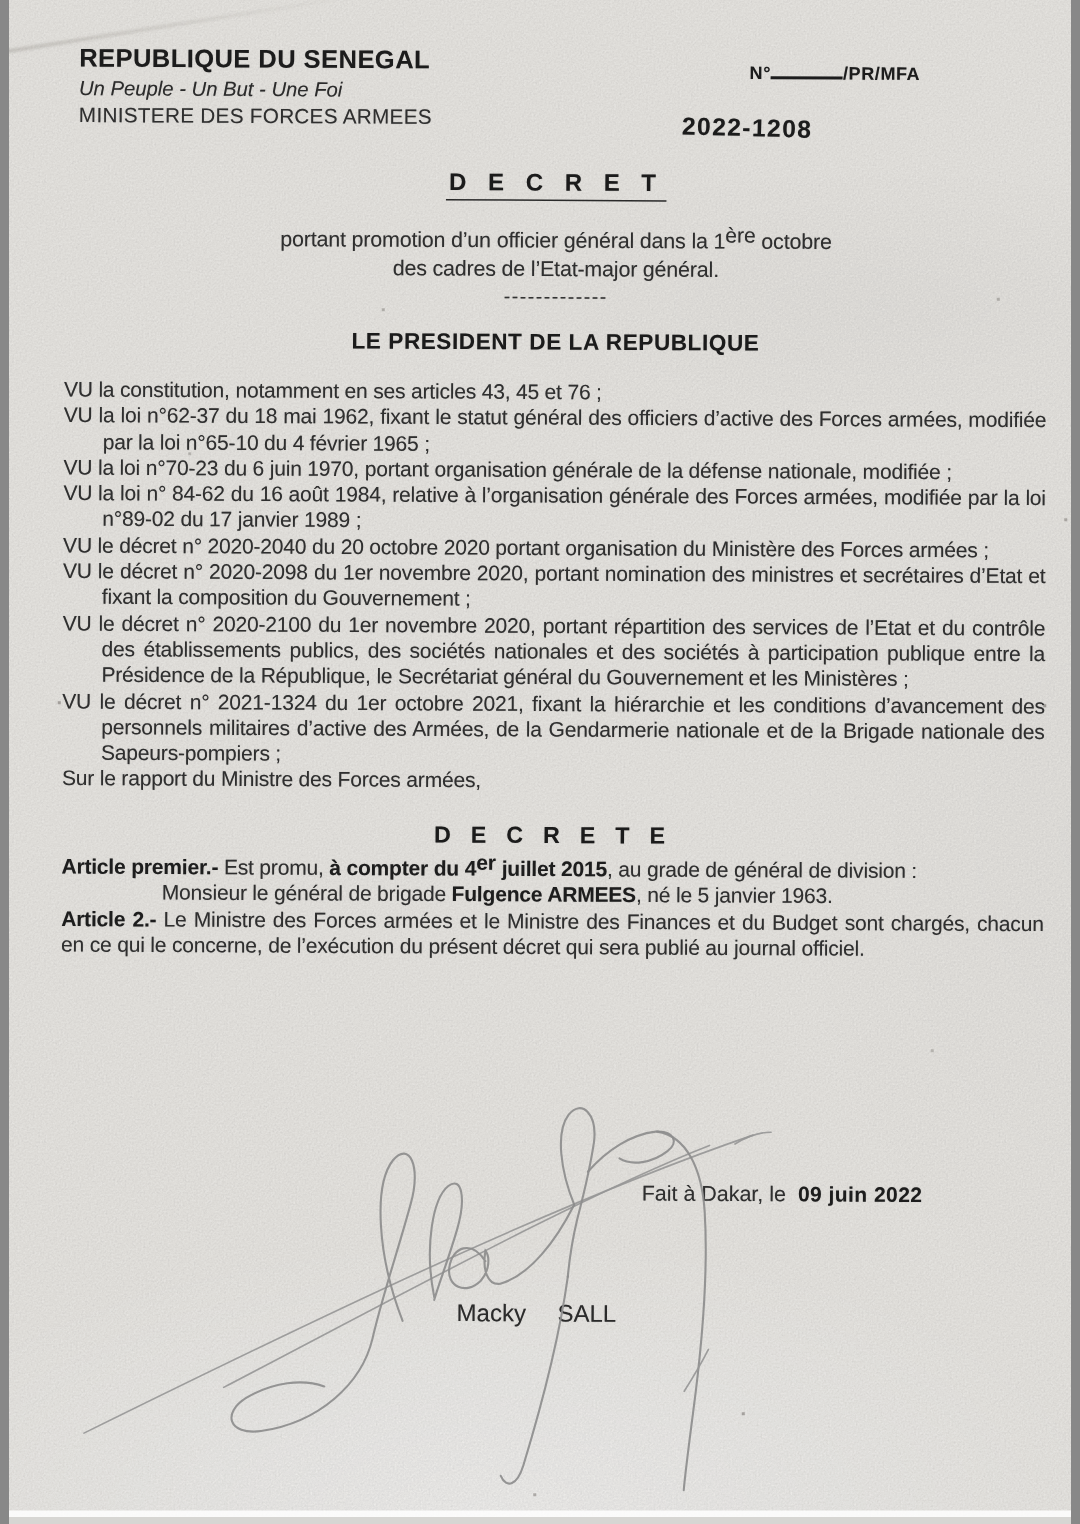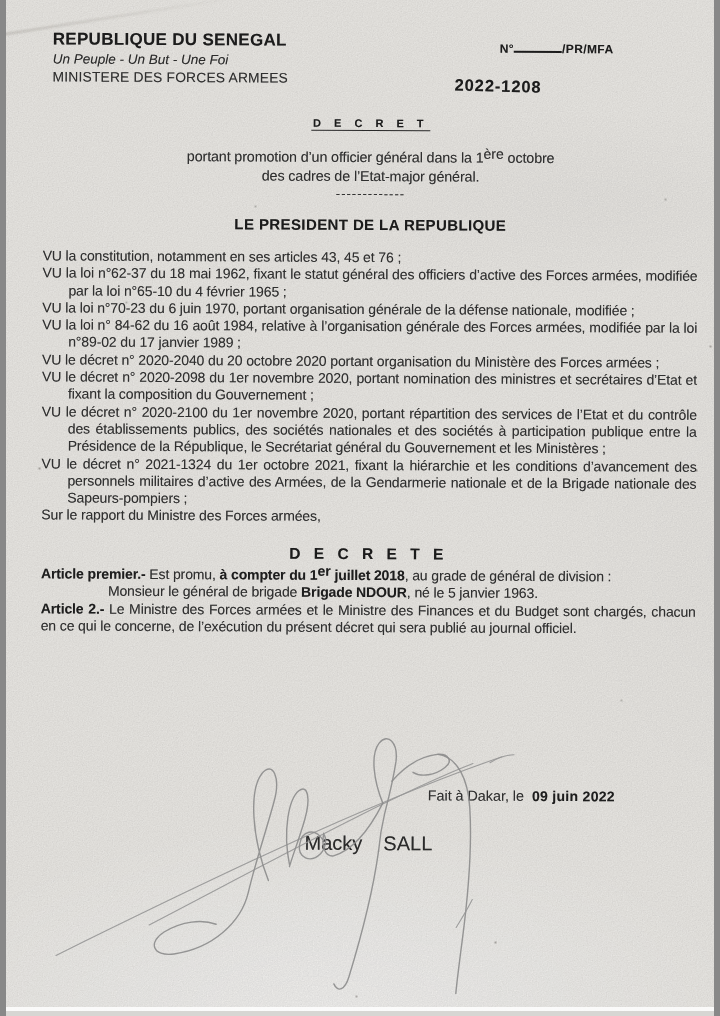--- a/index.html
+++ b/index.html
@@ -49,41 +49,41 @@
   .href{position:absolute;left:494px;top:38px;}
   .refline{font-size:12px;font-weight:bold;color:#1c1c1c;letter-spacing:.4px;white-space:nowrap;}
   .blank{display:inline-block;width:48px;height:12px;border-bottom:2px solid #1c1c1c;}
   .stamp{position:absolute;left:449px;top:76px;font-size:16.5px;font-weight:bold;color:#1c1c1c;
     letter-spacing:.9px;transform:rotate(1.2deg);white-space:nowrap;}
 
   
   .col{position:absolute;left:38px;top:114px;width:655px;font-size:14px;letter-spacing:-.12px;}
   .col p{margin:0;}
   .decret-heading{text-align:center;}
-  .underlined{display:inline-block;font-size:11px;font-weight:bold;color:#1b1b1b;
+  .underlined{display:inline-block;font-size:16px;font-weight:bold;color:#1b1b1b;
     letter-spacing:5px;border-bottom:1.6px solid #2a2a2a;padding:0 2px 1px 2px;}
   .subtitle{text-align:center;margin-top:13px;line-height:18.5px;font-size:14.3px;}
   .divider{text-align:center;font-size:13px;letter-spacing:1px;color:#333;margin-top:1px;}
   .president{text-align:center;font-weight:bold;color:#1b1b1b;font-size:15px;
     letter-spacing:.4px;margin-top:15px;}
   .visas{margin-top:16px;}
   .visa{line-height:17.3px;margin:0 0 1px 0;padding-left:26px;text-indent:-26px;
     text-align:justify;}
   .report{margin-top:6px;line-height:17.3px;}
   .decrete-heading{text-align:center;font-weight:bold;color:#1b1b1b;font-size:15.5px;
     letter-spacing:4.5px;margin-top:19px;}
   .article{line-height:17.5px;}
   .a1{margin-top:24px;white-space:nowrap;}
   .a1body{margin-top:21px;padding-left:67px;}
   .a2{margin-top:13px;text-align:justify;}
 
   
   .dateline{position:absolute;left:426px;top:787px;font-size:14.3px;white-space:nowrap;}
   .dateline .date{font-size:14px;margin-left:8px;letter-spacing:.3px;}
-  .signer{position:absolute;left:303px;top:832px;font-size:20px;color:#2b2b2b;}
+  .signer{position:absolute;left:303px;top:868px;font-size:16px;color:#2b2b2b;}
   .signer .gap{margin-left:21px;}
 
   .signature{position:absolute;left:0;top:0;width:720px;height:1016px;pointer-events:none;}
   .signature path{fill:none;stroke:#8d8d8d;stroke-width:1.4;stroke-linecap:round;opacity:.92;}
   .signature path.thin{stroke-width:1.1;stroke:#979797;}
 
   .bottom-edge{position:absolute;left:0;right:0;bottom:0;height:9px;
     background:linear-gradient(to bottom, rgba(255,255,255,.85) 0 4px, #d7d6d3 4px 100%);}
 </style>
 </head>
@@ -132,23 +132,23 @@
           <p class="visa">VU le décret n° 2020-2040 du 20 octobre 2020 portant organisation du Ministère des Forces armées ;</p>
           <p class="visa">VU le décret n° 2020-2098 du 1er novembre 2020, portant nomination des ministres et secrétaires d’Etat et fixant la composition du Gouvernement ;</p>
           <p class="visa">VU le décret n° 2020-2100 du 1er novembre 2020, portant répartition des services de l’Etat et du contrôle des établissements publics, des sociétés nationales et des sociétés à participation publique entre la Présidence de la République, le Secrétariat général du Gouvernement et les Ministères ;</p>
           <p class="visa">VU le décret n° 2021-1324 du 1er octobre 2021, fixant la hiérarchie et les conditions d’avancement des personnels militaires d’active des Armées, de la Gendarmerie nationale et de la Brigade nationale des Sapeurs-pompiers ;</p>
         </div>
 
       <p class="report">Sur le rapport du Ministre des Forces armées,</p>
 
       <div class="decrete-heading">D E C R E T E</div>
 
-      <p class="article a1"><b>Article premier.-</b><span> Est promu, </span><b><span>à compter du 1</span><sup>er</sup><span> juillet 2018</span></b><span>, au grade de général de division :</span></p>
+      <p class="article a1"><b>Article premier.-</b><span> Est promu, </span><b><span>à compter du 4</span><sup>er</sup><span> juillet 2015</span></b><span>, au grade de général de division :</span></p>
 
-      <p class="article a1body"><span>Monsieur le général de brigade </span><b>Brigade NDOUR</b><span>, né le 5 janvier 1963.</span></p>
+      <p class="article a1body"><span>Monsieur le général de brigade </span><b>Fulgence ARMEES</b><span>, né le 5 janvier 1963.</span></p>
 
       <p class="article a2"><b>Article 2.-</b><span> Le Ministre des Forces armées et le Ministre des Finances et du Budget sont chargés, chacun en ce qui le concerne, de l’exécution du présent décret qui sera publié au journal officiel.</span></p>
     </main>
 
     <div class="dateline"><span>Fait à Dakar, le</span><b class="date">09 juin 2022</b></div>
 
     <div class="signer"><span>Macky</span><span class="gap">SALL</span></div>
 
     <svg class="signature" viewBox="0 0 720 1016" xmlns="http://www.w3.org/2000/svg">
       <path class="thin" d="M 55 957 C 195 887 365 803 500 756"></path>

